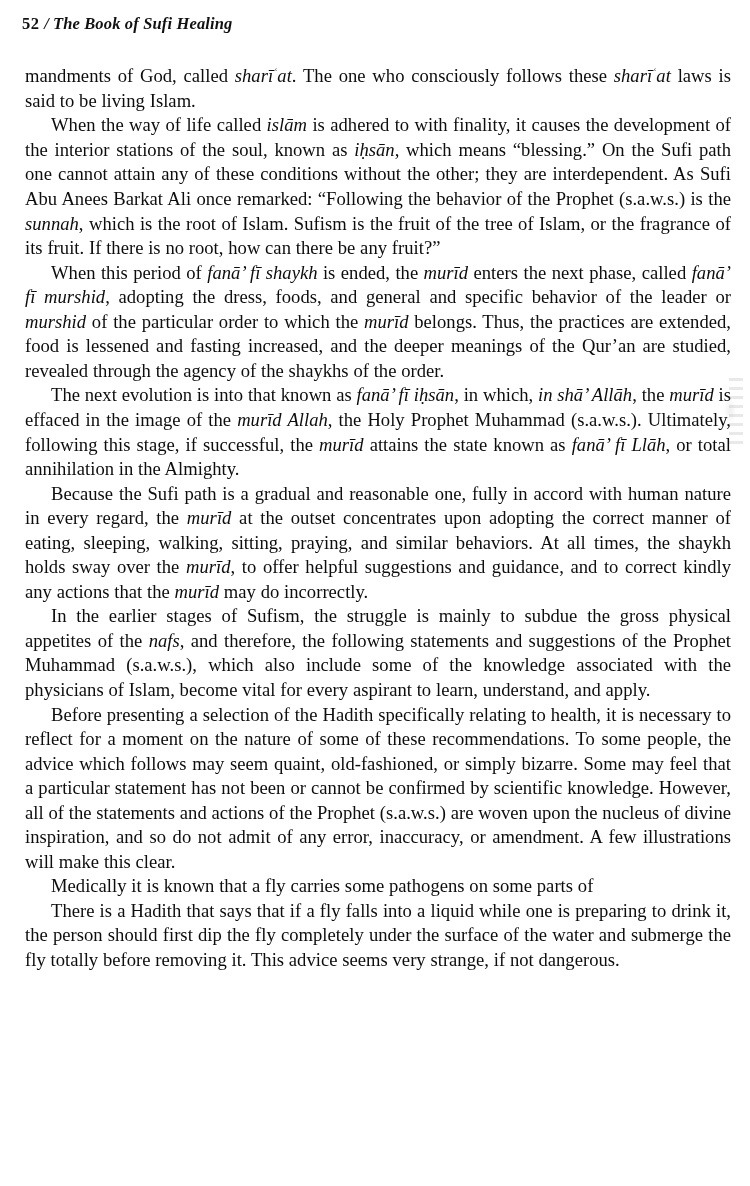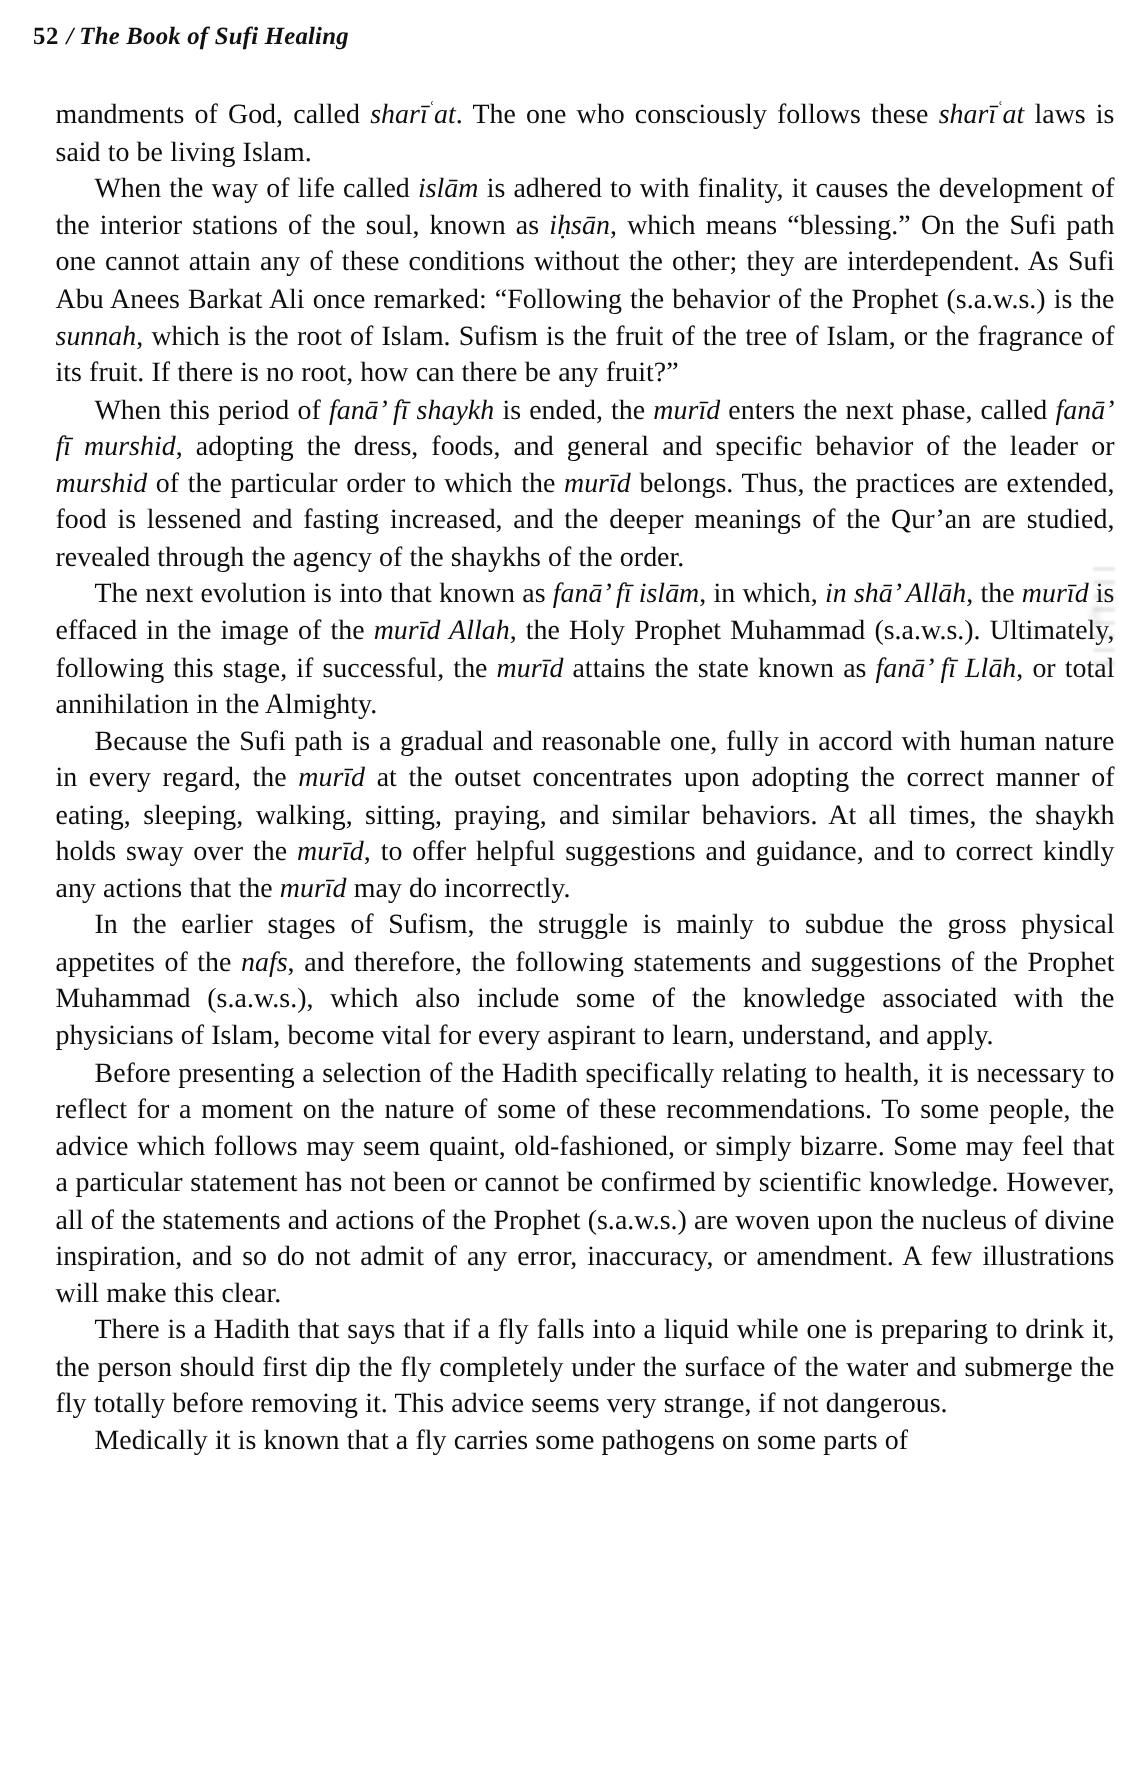--- a/index.html
+++ b/index.html
@@ -47,21 +47,21 @@
   .rh-title {
     font-weight: bold;
     font-style: italic;
     letter-spacing: 0.15px;
     margin-top: 31px;
   }
 
   
   .textblock {
     position: absolute;
-    left: 37px;
+    left: 25px;
     top: 61px;
     width: 706px;
   }
 
   .para {
     margin: 0;
     font-size: 18.6px;
     line-height: 24.55px;
     text-align: justify;
     text-justify: inter-word;
@@ -129,30 +129,30 @@
   </div>
 
   <div class="textblock">
 
     <p class="para first" id="p1">mandments of God, called <i>shar<span style="font-style:italic;">ī</span><span class="ayn">ʿ</span>at</i>. The one who consciously follows these <i>sharī<span class="ayn">ʿ</span>at</i> laws is said to be living Islam.</p>
 
     <p class="para" id="p2">When the way of life called <i>islām</i> is adhered to with finality, it causes the development of the interior stations of the soul, known as <i>iḥsān</i>, which means “blessing.” On the Sufi path one cannot attain any of these conditions without the other; they are interdependent. As Sufi Abu Anees Barkat Ali once remarked: “Following the behavior of the Prophet (s.a.w.s.) is the <i>sunnah</i>, which is the root of Islam. Sufism is the fruit of the tree of Islam, or the fragrance of its fruit. If there is no root, how can there be any fruit?”</p>
 
     <p class="para" id="p3">When this period of <i>fanā’ fī shaykh</i> is ended, the <i>murīd</i> enters the next phase, called <i>fanā’ fī murshid</i>, adopting the dress, foods, and general and specific behavior of the leader or <i>murshid</i> of the particular order to which the <i>murīd</i> belongs. Thus, the practices are extended, food is lessened and fasting increased, and the deeper meanings of the Qur’an are studied, revealed through the agency of the shaykhs of the order.</p>
 
-    <p class="para" id="p4">The next evolution is into that known as <i>fanā’ fī islām</i>, in which, <i>in shā’ Allāh</i>, the <i>murīd</i> is effaced in the image of the <i>murīd Allah</i>, the Holy Prophet Muhammad (s.a.w.s.). Ultimately, following this stage, if successful, the <i>murīd</i> attains the state known as <i>fanā’ fī Llāh</i>, or total annihilation in the Almighty.</p>
+    <p class="para" id="p4">The next evolution is into that known as <i>fanā’ fī iḥsān</i>, in which, <i>in shā’ Allāh</i>, the <i>murīd</i> is effaced in the image of the <i>murīd Allah</i>, the Holy Prophet Muhammad (s.a.w.s.). Ultimately, following this stage, if successful, the <i>murīd</i> attains the state known as <i>fanā’ fī Llāh</i>, or total annihilation in the Almighty.</p>
 
     <p class="para" id="p5">Because the Sufi path is a gradual and reasonable one, fully in accord with human nature in every regard, the <i>murīd</i> at the outset concentrates upon adopting the correct manner of eating, sleeping, walking, sitting, praying, and similar behaviors. At all times, the shaykh holds sway over the <i>murīd</i>, to offer helpful suggestions and guidance, and to correct kindly any actions that the <i>murīd</i> may do incorrectly.</p>
 
     <p class="para" id="p6">In the earlier stages of Sufism, the struggle is mainly to subdue the gross physical appetites of the <i>nafs</i>, and therefore, the following statements and suggestions of the Prophet Muhammad (s.a.w.s.), which also include some of the knowledge associated with the physicians of Islam, become vital for every aspirant to learn, understand, and apply.</p>
 
     <p class="para" id="p7">Before presenting a selection of the Hadith specifically relating to health, it is necessary to reflect for a moment on the nature of some of these recommendations. To some people, the advice which follows may seem quaint, old-fashioned, or simply bizarre. Some may feel that a particular statement has not been or cannot be confirmed by scientific knowledge. However, all of the statements and actions of the Prophet (s.a.w.s.) are woven upon the nucleus of divine inspiration, and so do not admit of any error, inaccuracy, or amendment. A few illustrations will make this clear.</p>
 
+    <p class="para" id="p9">Medically it is known that a fly carries some pathogens on some parts of</p>
+
     <p class="para" id="p8">There is a Hadith that says that if a fly falls into a liquid while one is preparing to drink it, the person should first dip the fly completely under the surface of the water and submerge the fly totally before removing it. This advice seems very strange, if not dangerous.</p>
-
-    <p class="para" id="p9">Medically it is known that a fly carries some pathogens on some parts of</p>
 
   </div>
 
   <div class="scan-smudge"></div>
   <div class="scan-smudge-2"></div>
 
 </div>
 
 </body></html>

